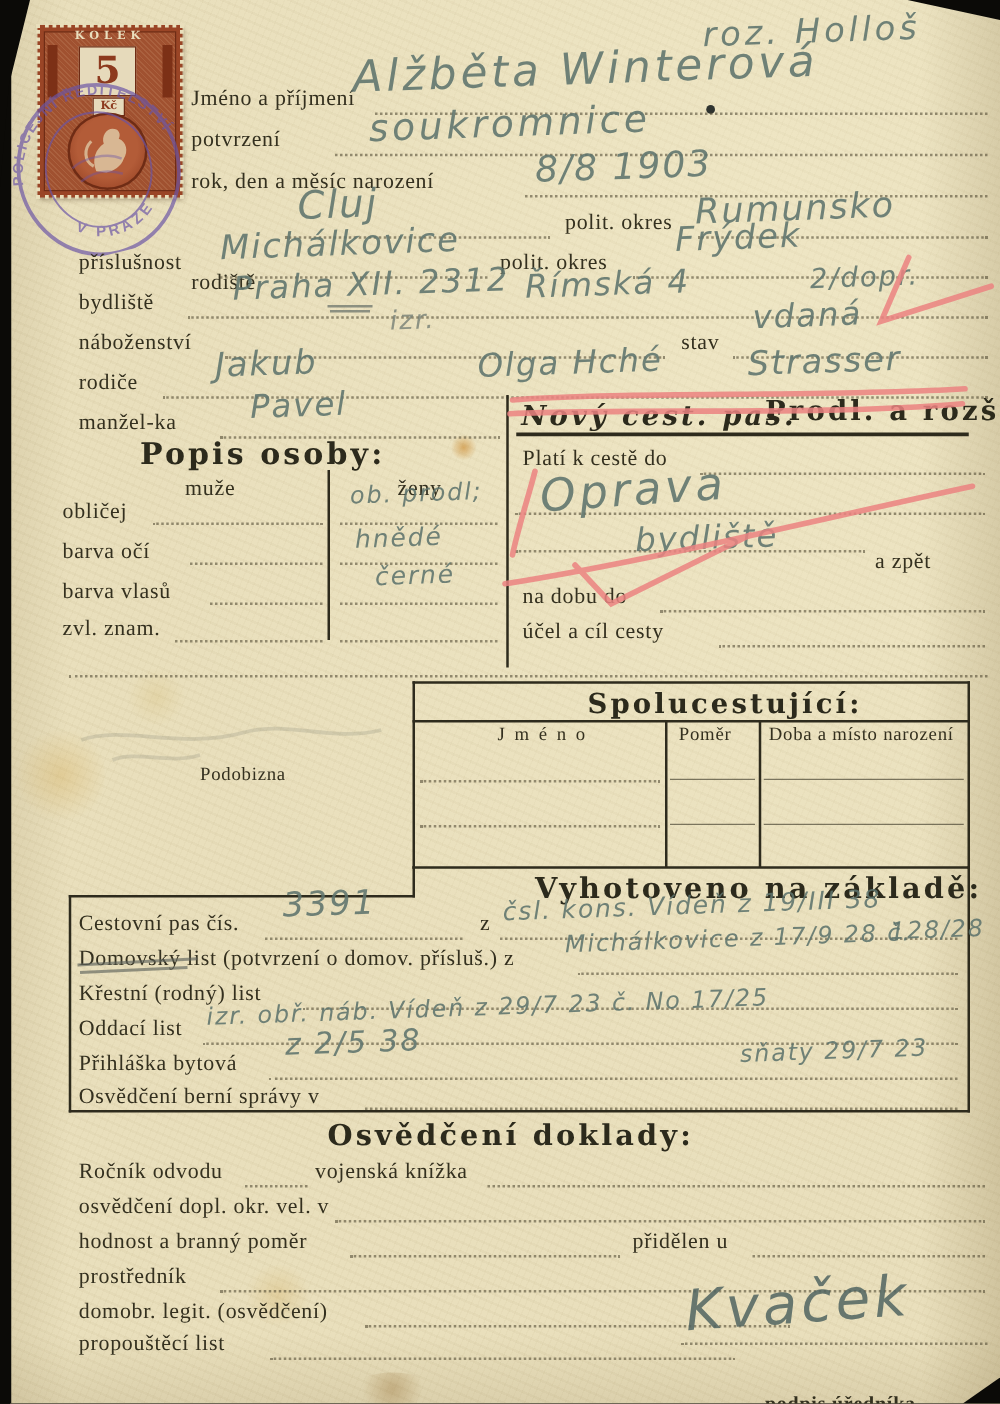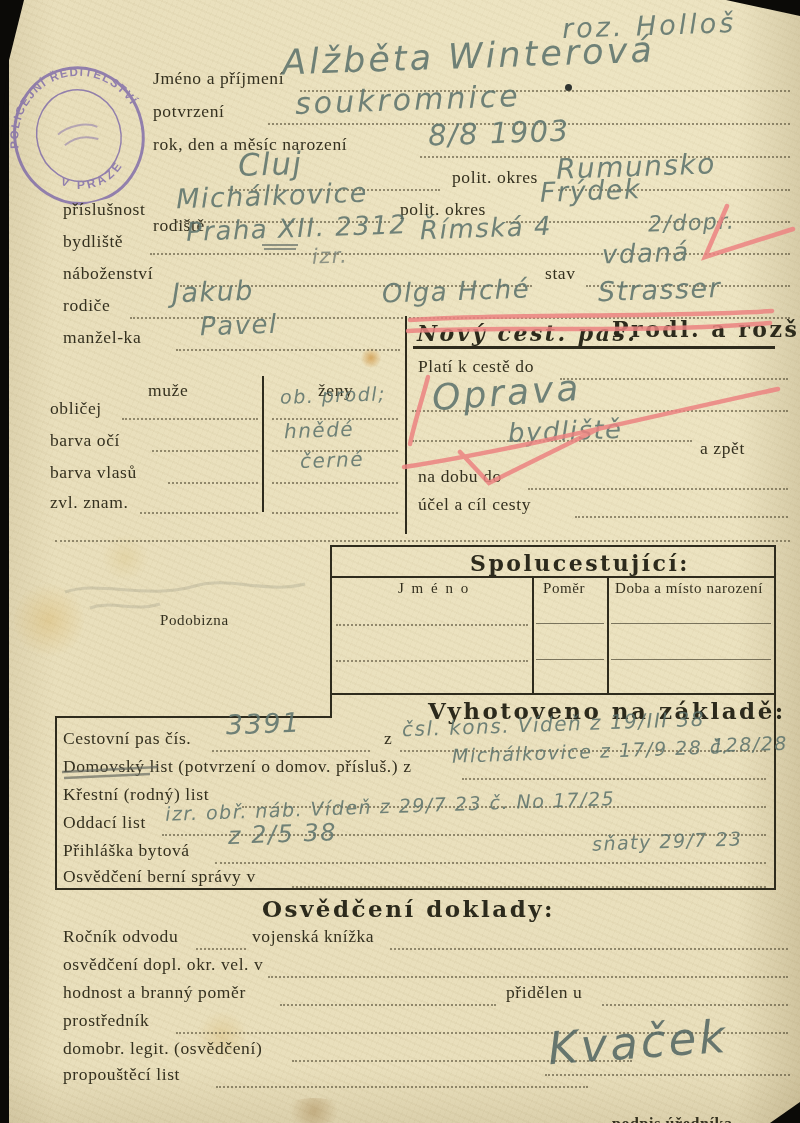--- a/index.html
+++ b/index.html
@@ -42,20 +42,34 @@
   <div class="stain" style="left:100px;top:535px;width:50px;height:45px;background:radial-gradient(circle,rgba(205,175,95,.22),rgba(0,0,0,0) 70%);"></div>
   <div class="stain" style="left:195px;top:1012px;width:55px;height:48px;background:radial-gradient(circle,rgba(206,168,88,.3),rgba(0,0,0,0) 70%);"></div>
   <div class="stain" style="left:282px;top:1098px;width:64px;height:26px;background:radial-gradient(circle,rgba(150,112,55,.38),rgba(0,0,0,0) 70%);"></div>
   <div class="stain" style="left:565px;top:84px;width:7px;height:7px;background:#2f3430;"></div>
 
   <div class="abs" style="left:0;top:0;width:9px;height:1123px;background:#0b0a07;"></div>
   <div class="abs" style="left:0;top:0;width:24px;height:150px;background:#0b0a07;clip-path:polygon(0 0,100% 0,30% 45%,0 100%);"></div>
   <div class="abs" style="left:726px;top:0;width:74px;height:16px;background:#0b0a07;clip-path:polygon(0 0,100% 0,100% 100%);"></div>
   <div class="abs" style="left:770px;top:1102px;width:30px;height:21px;background:#0b0a07;clip-path:polygon(100% 0,100% 100%,0 100%);"></div>
 
+  <div class="stamp">
+    <div class="stamp-inner"></div>
+    <div class="stamp-kolek">KOLEK</div>
+    <div class="sidebar-bar" style="left:8px;"></div>
+    <div class="sidebar-bar" style="right:8px;"></div>
+    <div class="stamp-5box"><span class="stamp-5">5</span></div>
+    <div class="stamp-kc">Kč</div>
+    <div class="stamp-embl">
+      <svg width="56" height="54" viewBox="0 0 56 54" style="position:absolute;left:1px;top:1px;">
+        <path d="M20 44 C16 34 20 26 26 22 C24 16 28 10 33 10 C38 10 40 14 38 18 C44 20 46 28 42 34 C40 40 34 44 28 45 Z" fill="#e4d6b2" opacity=".75"></path>
+        <path d="M18 40 C10 36 10 26 16 20" stroke="#e4d6b2" stroke-width="2.5" fill="none" opacity=".7"></path>
+      </svg>
+    </div>
+  </div>
 
   <svg class="abs" style="left:-4px;top:44px;width:160px;height:160px;transform:rotate(-14deg);opacity:.68;" viewBox="0 0 160 160">
     <defs>
       <path id="arcTop" d="M 18,98 A 62,66 0 0 1 142,98" fill="none"></path>
       <path id="arcBot" d="M 32,104 A 50,52 0 0 0 130,104" fill="none"></path>
     </defs>
     <ellipse cx="80" cy="92" rx="64" ry="68" fill="none" stroke="#6a54a6" stroke-width="3"></ellipse>
     <ellipse cx="80" cy="92" rx="42" ry="46" fill="none" stroke="#6a54a6" stroke-width="1.5"></ellipse>
     <text font-family="Liberation Sans, sans-serif" font-size="11.5" font-weight="bold" fill="#6a54a6" letter-spacing="1.5">
       <textPath href="#arcTop" startOffset="4%">POLICEJNÍ ŘEDITELSTVÍ</textPath>
@@ -110,20 +124,21 @@
   <div class="lbl" style="left:63px;top:295px;">rodiče</div>
   <div class="dots" style="left:130px;top:315px;width:660px;"></div>
   <div class="hw" style="left:172px;top:276px;font-size:27px;">Jakub</div>
   <div class="hw" style="left:382px;top:276px;font-size:26px;">Olga Hché</div>
   <div class="hw" style="left:598px;top:274px;font-size:27px;">Strasser</div>
 
   <div class="lbl" style="left:63px;top:327px;">manžel-ka</div>
   <div class="dots" style="left:176px;top:347px;width:224px;"></div>
   <div class="hw" style="left:200px;top:310px;font-size:26px;">Pavel</div>
 
+  <div class="title" style="left:112px;top:348px;font-size:24px;">Popis osoby:</div>
   <div class="lbl" style="left:148px;top:380px;">muže</div>
   <div class="lbl" style="left:318px;top:380px;">ženy</div>
   <div class="ln" style="left:262px;top:376px;width:1.5px;height:136px;"></div>
 
   <div class="lbl" style="left:50px;top:398px;">obličej</div>
   <div class="dots" style="left:122px;top:416px;width:136px;"></div>
   <div class="dots" style="left:272px;top:416px;width:126px;"></div>
   <div class="lbl" style="left:50px;top:430px;">barva očí</div>
   <div class="dots" style="left:152px;top:448px;width:106px;"></div>
   <div class="dots" style="left:272px;top:448px;width:126px;"></div>

